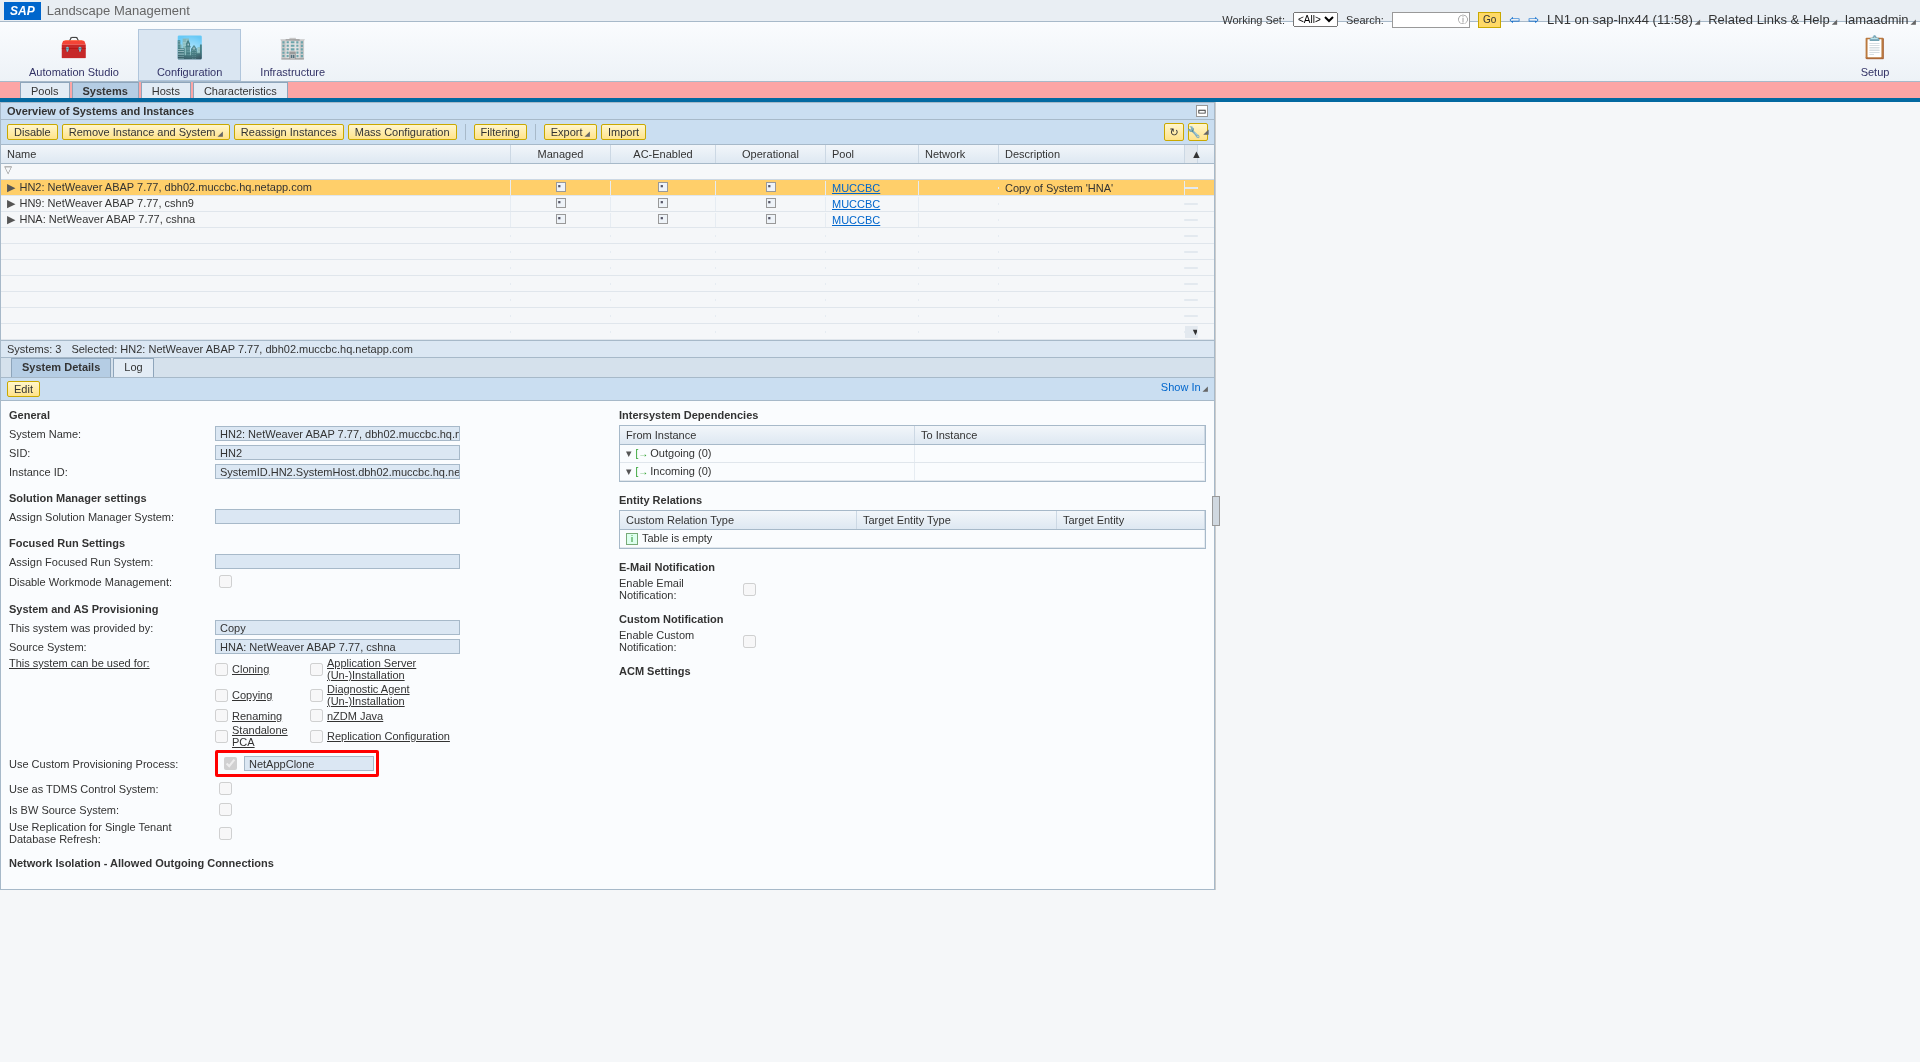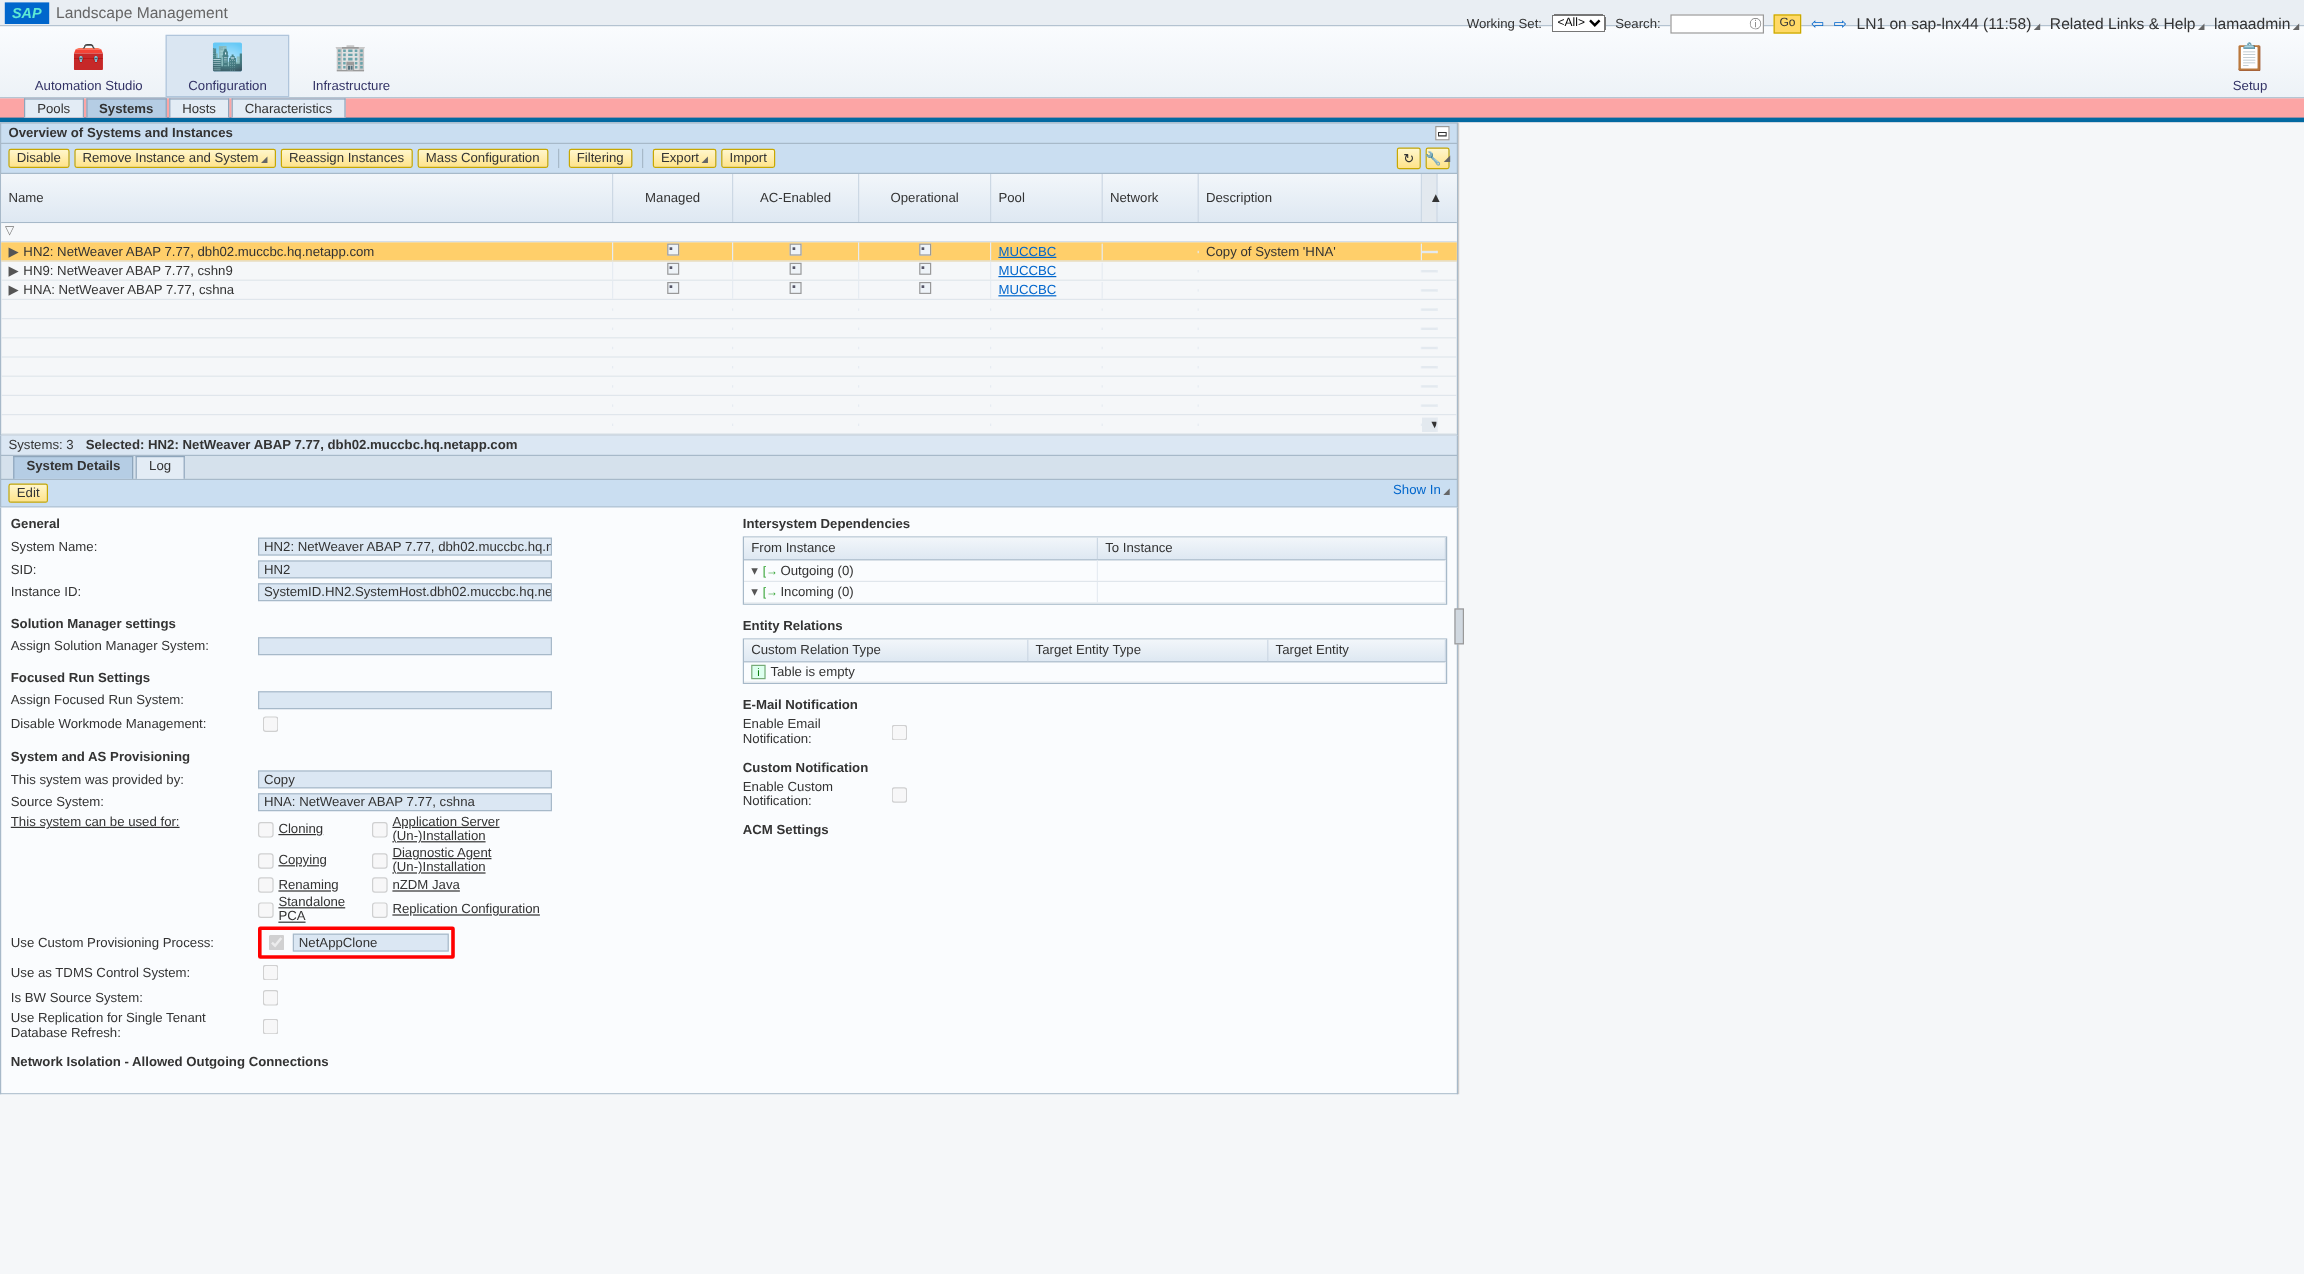--- a/index.html
+++ b/index.html
@@ -1,18 +1,18 @@
 <!DOCTYPE html>
 <html><head>
 <meta charset="utf-8">
 <style>
 * { box-sizing: border-box; font-family: Arial, sans-serif; }
 body { margin: 0; background: #f5f7f9; font-size: 11px; color: #333; }
 .header { display: flex; align-items: center; height: 22px; background: #e9eef3; border-bottom: 1px solid #a7b9c9; padding: 0 4px; }
-.sap-logo { background: #0066cc; color: #5eead4; font-weight: bold; font-style: italic; padding: 2px 6px; font-size: 12px; margin-right: 6px; }
+.sap-logo { background: #0066cc; color: #ffffff; font-weight: bold; font-style: italic; padding: 2px 6px; font-size: 12px; margin-right: 6px; }
 .app-title { font-size: 13px; color: #666; font-weight: normal; }
 .header-right { margin-left: auto; display: flex; align-items: center; gap: 8px; font-size: 11px; color: #333; margin-top: 18px; }
 .header-right select { font-size: 10px; }
 .header-right input[type=text] { width: 78px; font-size: 10px; border: 1px solid #999; background: #fff; height: 16px; }
 .go-btn { background: #ffd966; border: 1px solid #c9a800; padding: 0 4px; height: 16px; font-size: 10px; color: #333; cursor: pointer; }
 .nav-arrow { color: #0066cc; font-size: 13px; cursor: pointer; }
 .header-link { color: #333; font-size: 13px; }
 .dropdown-caret::after { content: "◢"; font-size: 7px; margin-left: 2px; color: #666; }
 .toolbar { display: flex; align-items: flex-end; background: linear-gradient(#fafcfe,#edf2f7); border-bottom: 1px solid #a7b9c9; height: 60px; padding: 0 10px; }
 .tool-item { display: flex; flex-direction: column; align-items: center; padding: 2px 18px; font-size: 11px; color: #336; cursor: pointer; border: 1px solid transparent; }
@@ -28,41 +28,41 @@
 .splitter-handle { position: absolute; left: -4px; top: 50%; width: 8px; height: 30px; background: #d0d8e0; border: 1px solid #999; cursor: ew-resize; }
 .section-title-bar { background: #cadef1; border: 1px solid #a7b9c9; font-weight: bold; padding: 2px 6px; font-size: 11px; position: relative; }
 .section-title-bar .collapse-icon { position: absolute; right: 6px; top: 2px; border: 1px solid #999; width: 12px; height: 12px; font-size: 9px; text-align: center; line-height: 10px; background: #fff; cursor: pointer; }
 .button-bar { background: #cadef1; border: 1px solid #a7b9c9; border-top: none; padding: 3px 6px; display: flex; align-items: center; gap: 4px; }
 .sap-btn { background: linear-gradient(#fff6cc,#ffe38a); border: 1px solid #c9a800; padding: 1px 6px; font-size: 11px; color: #333; cursor: pointer; border-radius: 2px; }
 .bsep { width: 1px; height: 16px; background: #a7b9c9; margin: 0 4px; }
 .button-bar .spacer { flex: 1; }
 .icon-btn { width: 20px; height: 18px; border: 1px solid #c9a800; background: linear-gradient(#fff6cc,#ffe38a); display: inline-flex; align-items: center; justify-content: center; font-size: 11px; cursor: pointer; border-radius: 2px; }
 .grid { border: 1px solid #a7b9c9; border-top: none; width: 100%; }
 .grid-header { display: flex; background: linear-gradient(#f2f6fa,#dee8f2); border-bottom: 1px solid #a7b9c9; }
-.grid-cell-h { border-right: 1px solid #ccd8e4; padding: 14px 6px; font-size: 11px; color: #333; }
+.grid-cell-h { border-right: 1px solid #ccd8e4; padding: 3px 6px; font-size: 11px; color: #333; }
 .filter-row { height: 16px; background: #f6f8fa; border-bottom: 1px solid #ccd8e4; display: flex; }
 .filter-icon { width: 14px; text-align: center; color: #777; font-size: 10px; }
 .grid-body { }
 .grid-row { display: flex; border-bottom: 1px solid #e0e6ec; height: 16px; align-items: center; }
 .grid-row.selected { background: #ffcf6a; }
 .grid-cell { border-right: 1px solid #e6ecf2; padding: 1px 6px; font-size: 11px; overflow: hidden; white-space: nowrap; }
 .col-name { width: 510px; }
 .col-mgd { width: 100px; text-align: center; }
 .col-ac { width: 105px; text-align: center; }
 .col-op { width: 110px; text-align: center; }
 .col-pool { width: 93px; }
 .col-net { width: 80px; }
 .col-desc { width: 186px; }
 .col-scroll { width: 12px; background: #e3e9ef; }
 .expand { color: #555; margin-right: 4px; }
 .check-ind { display: inline-block; width: 10px; height: 10px; border: 1px solid #999; background: #eef3f8; position: relative; }
 .check-ind.on::after { content: "▪"; position: absolute; left: 1px; top: -2px; font-size: 9px; color: #556; }
 .link { color: #0066cc; text-decoration: underline; cursor: pointer; }
 .status-row { background: #dbe7f3; border: 1px solid #a7b9c9; border-top: none; padding: 2px 6px; font-size: 11px; display: flex; gap: 10px; }
-.status-row .sel { font-weight: bold; }
+.status-row .sel { font-weight: normal; }
 .sub-tabstrip { display: flex; background: #d5e1ec; border: 1px solid #a7b9c9; border-top: none; height: 20px; padding-left: 10px; }
 .edit-bar { background: #cadef1; border: 1px solid #a7b9c9; border-top: none; padding: 3px 6px; display: flex; }
 .edit-bar .showin { margin-left: auto; color: #0066cc; font-size: 11px; cursor: pointer; }
 .detail-area { display: flex; border: 1px solid #a7b9c9; border-top: none; padding: 8px; gap: 20px; background: #fafcfe; }
 .detail-left { width: 590px; }
 .detail-right { flex: 1; }
 .form-section { margin-bottom: 12px; }
 .form-heading { font-weight: bold; margin-bottom: 4px; font-size: 11px; }
 .form-row { display: flex; align-items: center; margin-bottom: 2px; min-height: 17px; }
 .form-label { width: 206px; font-size: 11px; color: #333; }

